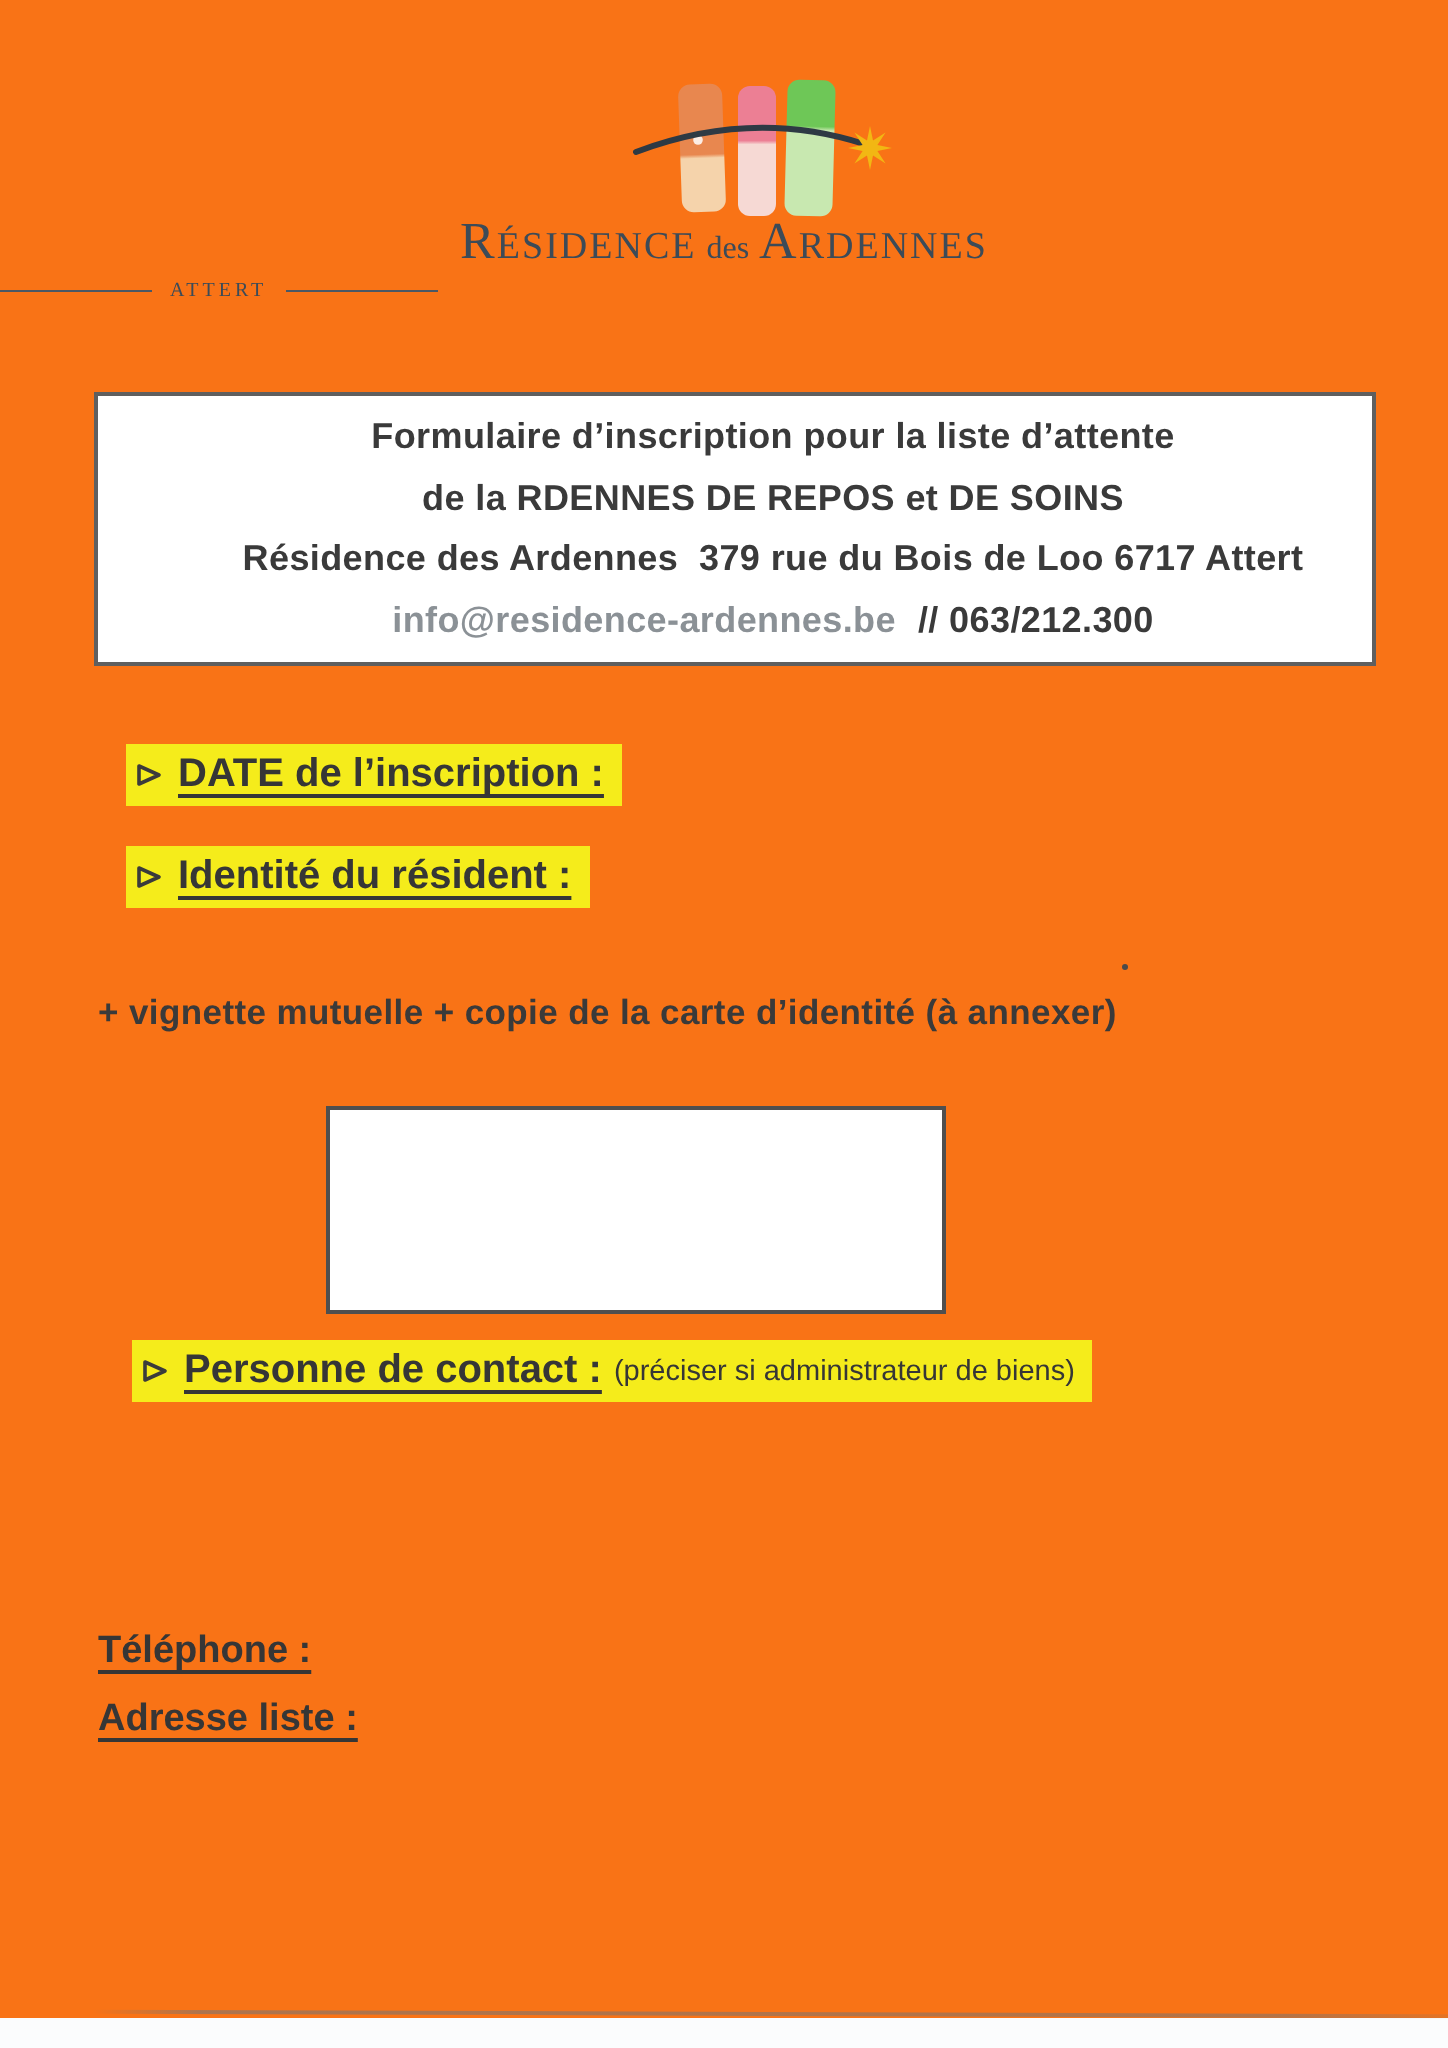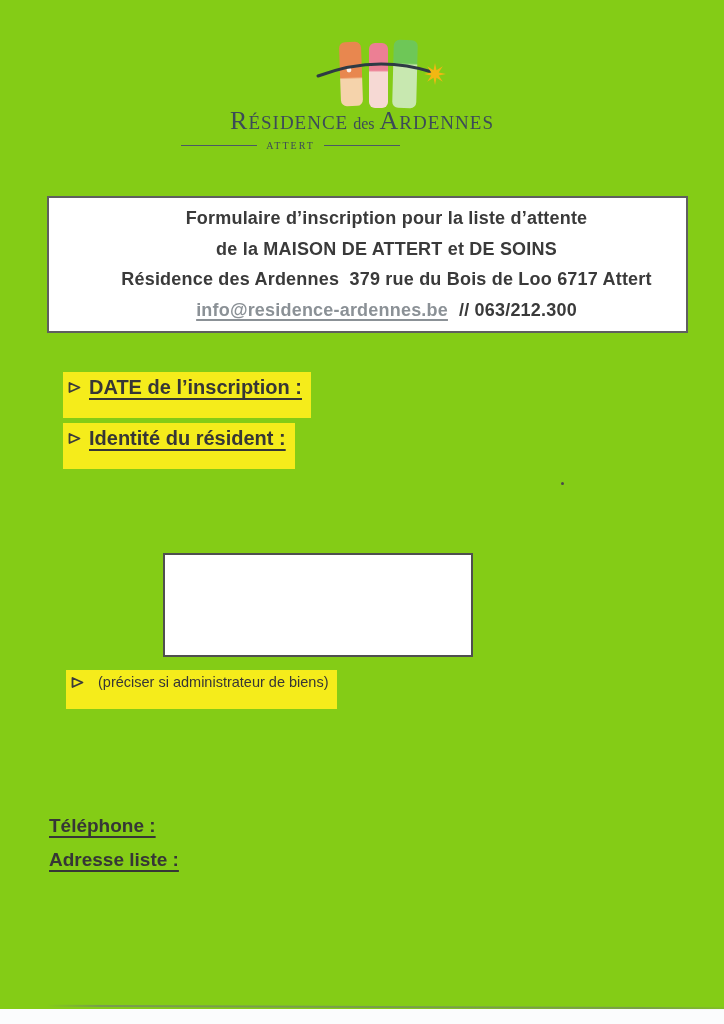--- a/index.html
+++ b/index.html
@@ -1,59 +1,59 @@
 <!DOCTYPE html>
 <html><head>
 <meta charset="utf-8">
 <style>
   html,body{margin:0;padding:0;background:#ffffff;}
   .page{
     position:relative;
     width:724px;height:1024px;
-    background:#84cc16;
+    background:#f97316;
     overflow:hidden;
     font-family:"Liberation Sans",sans-serif;
     color:#3b3b3b;
   }
   
   .logo-mark{position:absolute;left:246px;top:34px;width:240px;height:82px;}
   .logo-name{
     position:absolute;left:0;top:106px;width:724px;
     text-align:center;
     font-family:"Liberation Serif",serif;
     color:#3c4b58;letter-spacing:1px;white-space:nowrap;
   }
   .logo-name .cap{font-size:26px;}
   .logo-name .sc{font-size:19px;}
   .logo-name .lower{font-size:16px;letter-spacing:0;}
   .logo-subtitle{
     position:absolute;left:0;top:140px;width:581px;
-    display:flex;align-items:center;justify-content:center;gap:9px;
+    display:flex;align-items:center;gap:9px;
     color:#3c4b58;
   }
   .logo-subtitle .rule{width:76px;height:0;border-top:1.5px solid #4a5865;}
   .logo-subtitle .place{font-size:10px;letter-spacing:2px;font-family:"Liberation Serif",serif;}
   
   .header-box{
     position:absolute;left:47px;top:196px;width:637px;height:133px;
     border:2px solid #5f5f5f;background:#fff;
     display:flex;flex-direction:column;justify-content:space-evenly;
     text-align:center;
   }
   .header-box .h-line{font-size:18px;font-weight:bold;color:#3a3a3a;letter-spacing:.2px;padding-left:38px;}
   .email-link{
-    color:#8b9196;text-decoration:underline;
+    color:#8b9196;
     text-decoration-thickness:1.5px;text-underline-offset:3px;margin-top:44px;
   }
   .phone-part{margin-left:11px;color:#3a3a3a;}
   
   .hl{
     position:absolute;background:#f5ec1b;
     display:flex;align-items:center;
-    padding:4px 9px 19px 5px;white-space:nowrap;
+    padding:4px 9px 4px 5px;white-space:nowrap;
   }
   .hl-date{left:63px;top:372px;}
   .hl-identity{left:63px;top:423px;}
   .hl-contact{left:66px;top:670px;}
   .arrow-bullet{margin-right:8px;flex:0 0 auto;display:inline-block;}
   .fld{
     font-size:20px;font-weight:bold;color:#363636;
     text-decoration:underline;text-decoration-thickness:2px;text-underline-offset:4px;
   }
   .fld-suffix{font-size:20px;font-weight:bold;color:#363636;}
@@ -128,49 +128,51 @@
     <span class="cap">A</span><span class="sc">RDENNES</span>
   </div>
   <div class="logo-subtitle">
     <span class="rule"></span>
     <span class="place">ATTERT</span>
     <span class="rule"></span>
   </div>
 
   <div class="header-box">
     <div class="h-line">Formulaire d’inscription pour la liste d’attente</div>
-    <div class="h-line">de la MAISON DE ATTERT et DE SOINS</div>
+    <div class="h-line">de la RDENNES DE REPOS et DE SOINS</div>
     <div class="h-line">Résidence des Ardennes&nbsp; 379 rue du Bois de Loo 6717 Attert</div>
     <div class="h-line">
       <span class="email-link">info@residence-ardennes.be</span><span class="phone-part">// 063/212.300</span>
     </div>
   </div>
 
   <div class="hl hl-date">
     <svg class="arrow-bullet" width="13" height="13" viewBox="0 0 13 13">
       <path d="M1.5 2 L11.5 6.5 L1.5 11 Z" fill="none" stroke="#3b3b3b" stroke-width="1.8" stroke-linejoin="round"></path>
     </svg>
     <span class="fld">DATE de l’inscription :</span>
   </div>
 
   <div class="hl hl-identity">
     <svg class="arrow-bullet" width="13" height="13" viewBox="0 0 13 13">
       <path d="M1.5 2 L11.5 6.5 L1.5 11 Z" fill="none" stroke="#3b3b3b" stroke-width="1.8" stroke-linejoin="round"></path>
     </svg>
     <span class="fld">Identité du résident :</span>
   </div>
 
+  <div class="note-vignette">+ vignette mutuelle + copie de la carte d’identité (à annexer)</div>
   <div class="ink-speck"></div>
 
   <div class="annex-box"></div>
 
   <div class="hl hl-contact">
     <svg class="arrow-bullet" width="13" height="13" viewBox="0 0 13 13">
       <path d="M1.5 2 L11.5 6.5 L1.5 11 Z" fill="none" stroke="#3b3b3b" stroke-width="1.8" stroke-linejoin="round"></path>
     </svg>
+    <span class="fld">Personne de contact :</span>
     <span class="fld-note">(préciser si administrateur de biens)</span>
   </div>
 
   <div class="uline line-phone">Téléphone :</div>
   <div class="uline line-mail">Adresse liste :</div>
 
   <div class="scan-below"></div>
   <div class="scan-edge"></div>
 
 </div>

